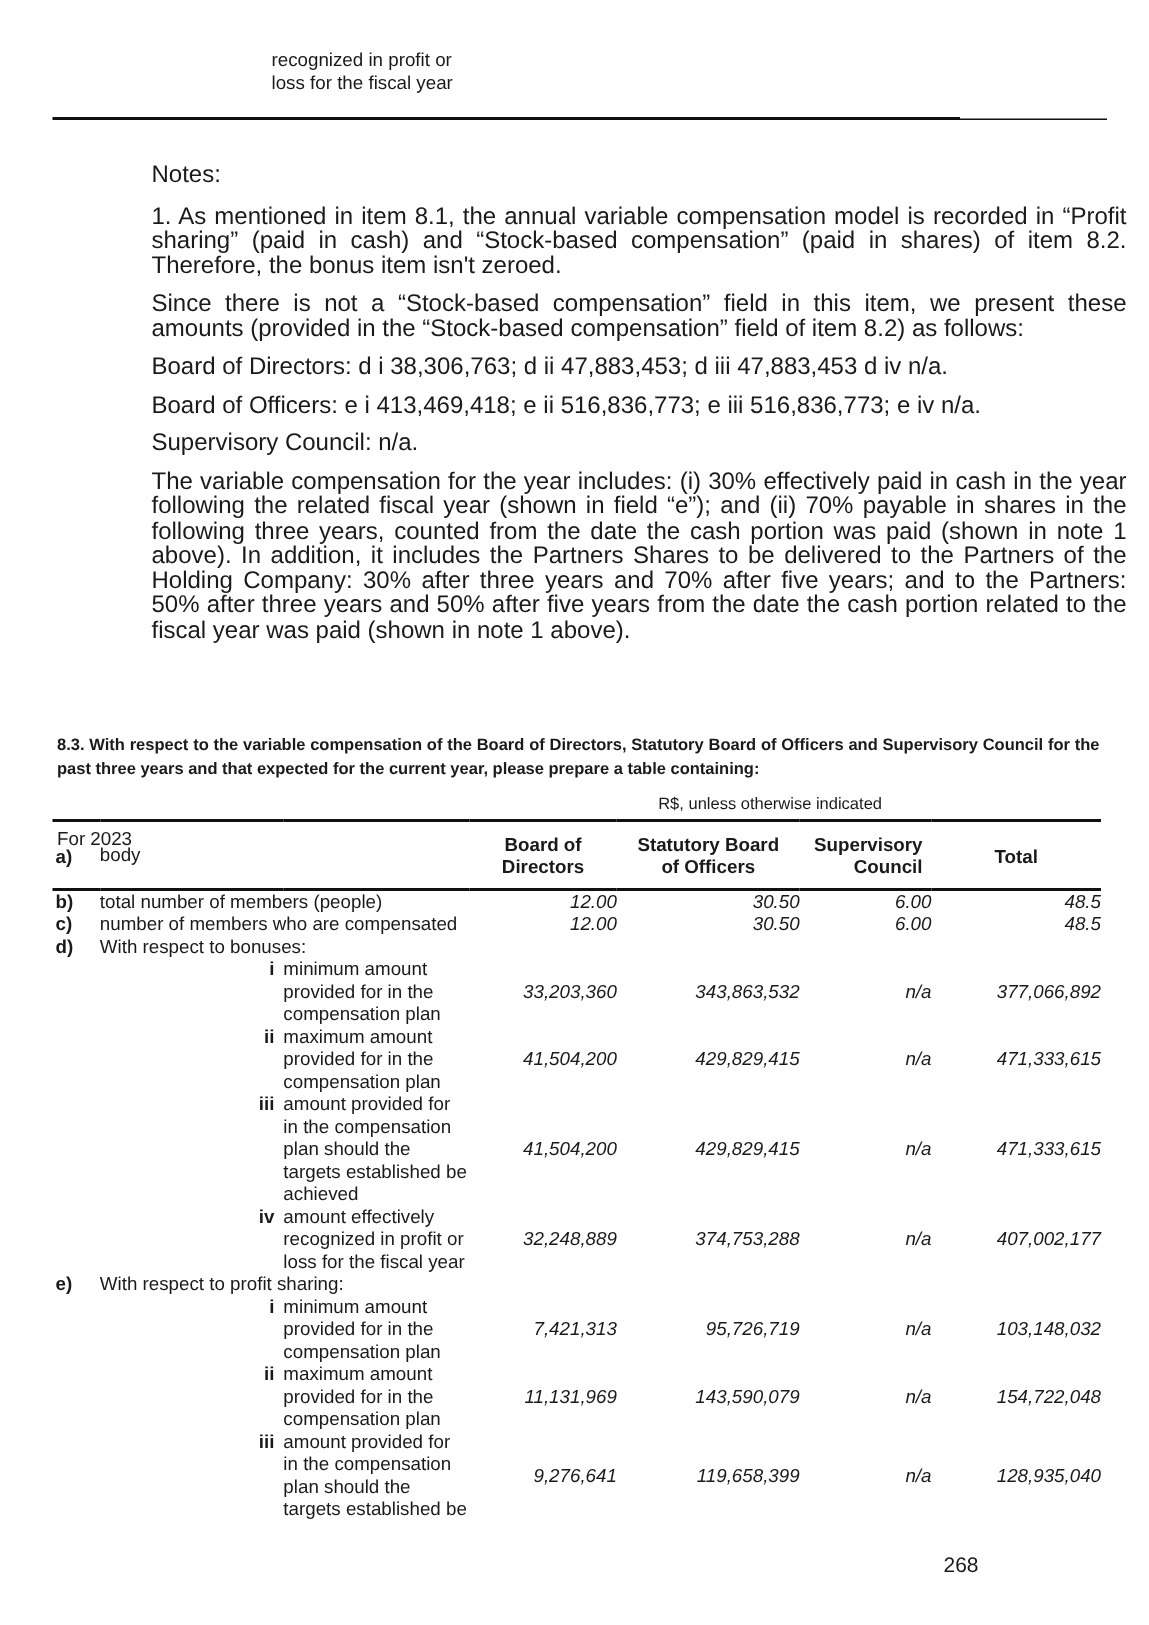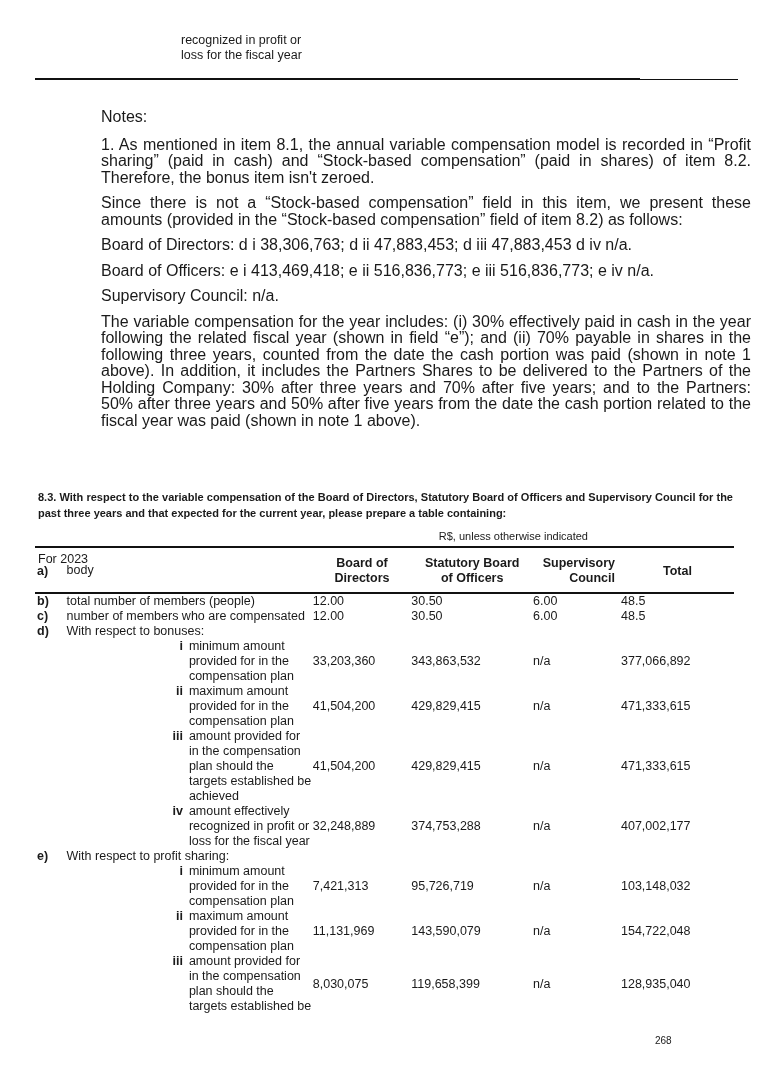--- a/index.html
+++ b/index.html
@@ -19,24 +19,24 @@
 
   .for-year { position:absolute; left:38px; top:552px; font-size:12.5px; font-weight:normal; }
   .currency-note { position:absolute; right:32px; top:530px; font-size:11px; }
 
   .tbl { position:absolute; left:35px; top:546px; width:699px; border-collapse:collapse; font-size:12.5px; line-height:15px; }
   .tbl td, .tbl th { padding:0; vertical-align:middle; }
   .rule-thick { border-top:2px solid #111; }
   .hdr th { font-weight:bold; text-align:center; padding:8px 0 6px 0; }
   .hdr-rule td { height:0; border-top:2px solid #111; }
   .letter { width:30px; font-weight:bold; padding-left:2px !important; }
-  .num { text-align:left; }
+  .num { text-align:right;font-style:italic; }
   .sub-num { width:15px; text-align:right; font-weight:bold; padding-right:6px !important; vertical-align:top !important; }
   .sub-text { width:125px; vertical-align:top !important; }
-  .page-num { position:absolute; left:655px; top:1035px; font-size:10px; }
+  .page-num { position:absolute; left:629px; top:1035px; font-size:14px; }
 </style>
 </head>
 <body>
 
 <div class="page">
 
   <div class="top-frag">
     <div>recognized in profit or</div>
     <div>loss for the fiscal year</div>
   </div>
@@ -159,21 +159,21 @@
       <td class="sub-text">maximum amount provided for in the compensation plan</td>
       <td class="num">11,131,969</td>
       <td class="num">143,590,079</td>
       <td class="num">n/a</td>
       <td class="num">154,722,048</td>
     </tr>
     <tr>
       <td colspan="2"></td>
       <td class="sub-num">iii</td>
       <td class="sub-text">amount provided for in the compensation plan should the targets established be</td>
-      <td class="num">8,030,075</td>
+      <td class="num">9,276,641</td>
       <td class="num">119,658,399</td>
       <td class="num">n/a</td>
       <td class="num">128,935,040</td>
     </tr>
   </tbody>
     </table>
 
   <div class="page-num">268</div>
 </div>
 

